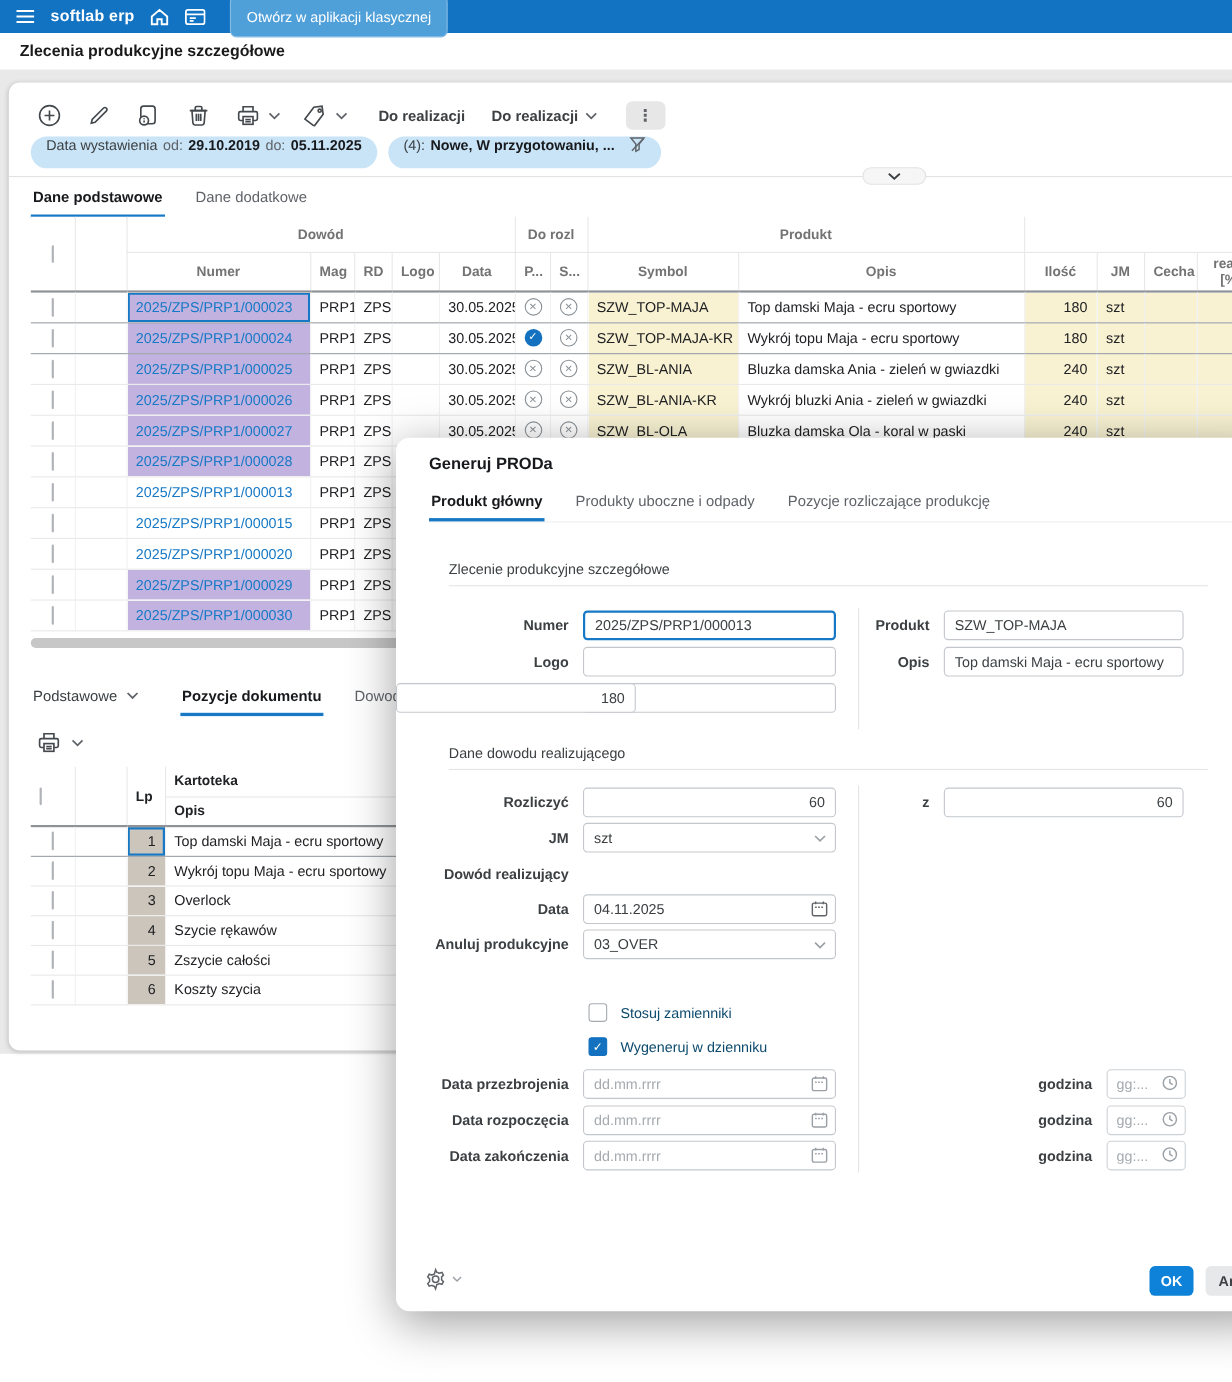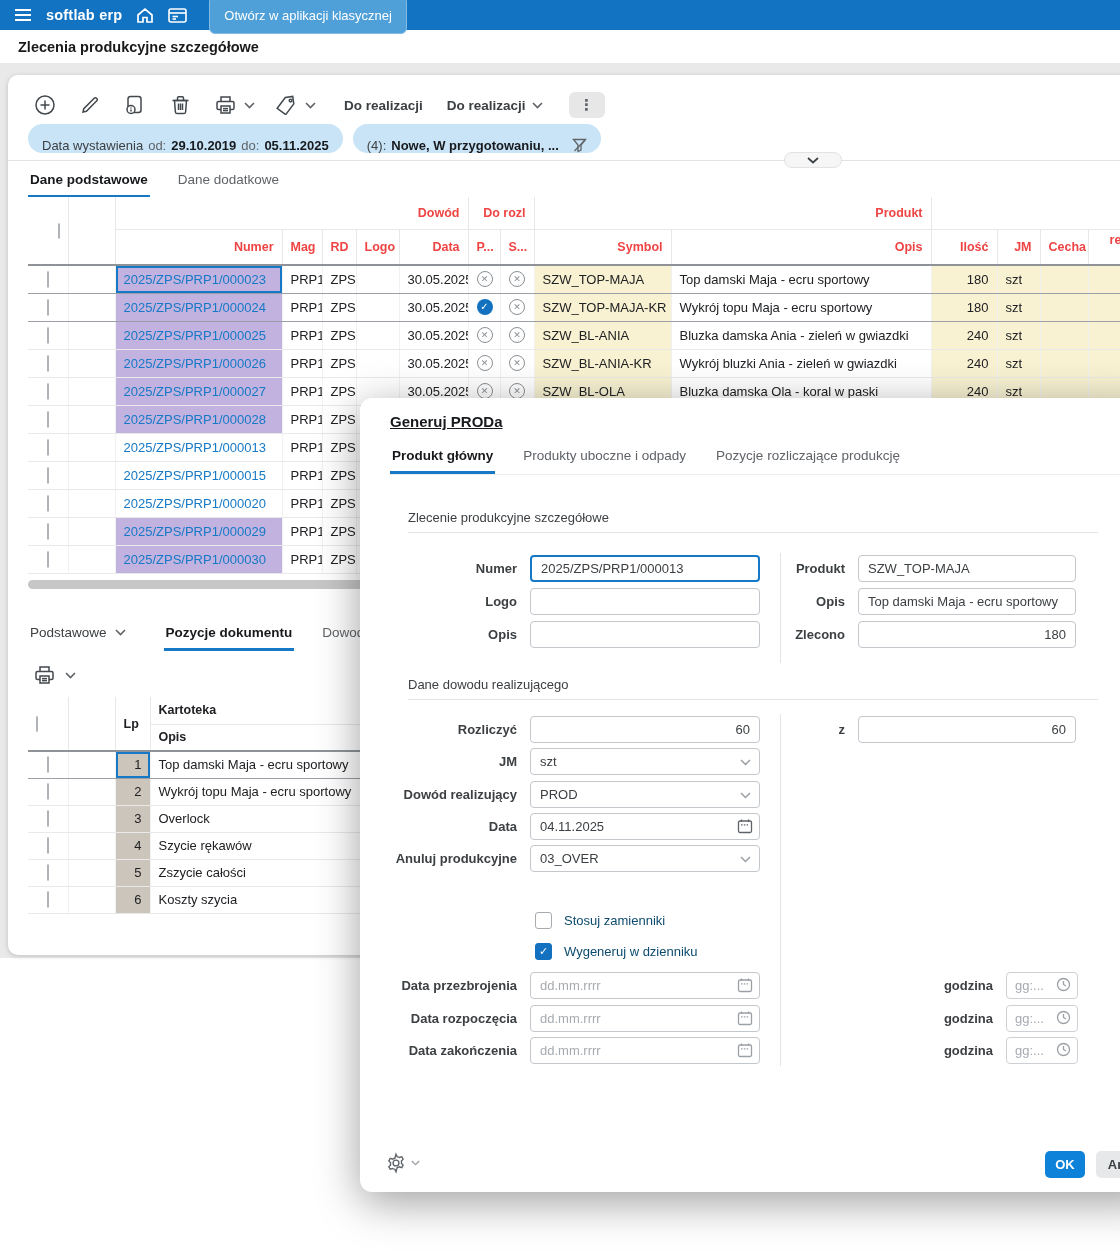--- a/index.html
+++ b/index.html
@@ -35,39 +35,39 @@
   .toolbar { position:absolute; left:22px; top:14px; height:32px; display:flex; align-items:center; }
   .tb-ico { width:30px; height:30px; display:flex; align-items:center; justify-content:center; margin-right:15px; cursor:pointer;}
   .tb-ico.tight { margin-right:4px; }
   .chev { margin-right:16px; cursor:pointer; }
   .tb-text { font-weight:600; color:#3c4043; font-size:13.5px; margin:0 12px; cursor:pointer; white-space:nowrap;}
   .tb-text.dd { display:flex; align-items:center; gap:6px; }
   .kebab { width:36px; height:26px; background:#e7e7e7; border-radius:6px; color:#5f6368;
     font-size:15px; font-weight:700; display:flex; align-items:center; justify-content:center; margin-left:14px; cursor:pointer;}
 
   .chips { position:absolute; left:20px; top:49px; display:flex; gap:10px; }
-  .chip { background:#c9e4f7; border-radius:15px; height:29px; display:flex; align-items:flex-end;
+  .chip { background:#c9e4f7; border-radius:15px; height:29px; display:flex; align-items:flex-start;
     padding:0 14px; gap:5px; font-size:13px; color:#3c4043; cursor:pointer; white-space:nowrap;}
   .chip b { color:#17191c; font-weight:700; }
   .chip .muted { color:#5f6368; }
   .chip .funnel { margin-left:8px; }
 
   .card-divider { position:absolute; left:0; top:85px; width:1150px; border-top:1px solid #e3e3e3; }
   .collapse-pill { position:absolute; left:776px; top:77px; width:58px; height:16px; background:#f6f6f6;
     border:1px solid #e2e2e2; border-radius:8px; display:flex; align-items:center; justify-content:center; cursor:pointer; z-index:2;}
 
   .main-tabs { position:absolute; left:20px; top:93px; display:flex; gap:26px; }
   .tab { font-size:13.5px; color:#5f6368; padding:4px 2px 8px; border-bottom:3px solid transparent; cursor:pointer; white-space:nowrap;}
   .tab.active { color:#17191c; font-weight:700; border-bottom-color:#1779c5; }
 
   
   table { border-collapse:collapse; table-layout:fixed; }
   .orders { position:absolute; left:20px; top:122px; width:1122px; font-size:13px; }
-  .orders th { font-weight:700; font-size:12.5px; text-align:right; padding:0 8px; background:#fff;
-    border-right:1px solid #e8e8e8; border-bottom:1px solid #e8e8e8; color:#ef4444;}
+  .orders th { font-weight:700; font-size:12.5px; text-align:center; padding:0 8px; background:#fff;
+    border-right:1px solid #e8e8e8; border-bottom:1px solid #e8e8e8; color:#737373;}
   .orders thead tr.grp th { height:32px; }
   .orders thead tr.sub th { height:36px; }
   .orders thead tr.sub th, .orders thead th[rowspan] { border-bottom:2px solid #8f9397; }
   .orders td { height:28px; padding:0 8px; border-bottom:1px solid #e9e9e9; border-right:1px solid #f1f1f1;
     white-space:nowrap; overflow:hidden; }
   .orders tr.dark-b td { border-bottom:1.5px solid #9aa0a6; }
   .cb-cell { text-align:center; }
   .cbx { width:17px; height:17px; border:1.5px solid #b0b3b8; border-radius:4px; background:#fff; margin:0 auto; cursor:pointer;}
   .dia { width:12px; height:12px; border-radius:2px; transform:rotate(45deg); margin:0 auto; }
   .d-grey  { background:#aeaeae; }
@@ -101,21 +101,21 @@
     border-right:1px solid #e8e8e8; border-bottom:1px solid #e8e8e8; height:27px; color:#202124;}
   .items thead tr:last-child th, .items thead th[rowspan] { border-bottom:2px solid #8f9397; }
   .items td { height:27px; padding:0 8px; border-bottom:1px solid #e9e9e9; border-right:1px solid #f1f1f1; white-space:nowrap; overflow:hidden;}
   .items tr.dark-b td { border-bottom:1.5px solid #9aa0a6; }
   .lp-cell { background:#ccc5bb; text-align:right; }
   .lp-cell.lp-focus { box-shadow:inset 0 0 0 2px #1779c5; }
 
   
   .modal { position:absolute; left:360px; top:398px; width:800px; height:794px; background:#fff;
     border-radius:12px; box-shadow:0 10px 44px rgba(0,0,0,.38); z-index:20; }
-  .modal h2 { position:absolute; left:30px; top:15px; font-size:15px; font-weight:700; color:#17191c;text-decoration:underline;}
+  .modal h2 { position:absolute; left:30px; top:15px; font-size:15px; font-weight:700; color:#17191c;}
   .modal-tabs { position:absolute; left:30px; top:46px; width:740px; display:flex; gap:26px; border-bottom:1px solid #ededed;}
   .m-section { position:absolute; left:48px; font-size:13px; color:#3c4043; }
   .m-hr { position:absolute; left:48px; width:690px; border-top:1px solid #e4e4e4; }
   .vdiv { position:absolute; left:420px; width:0; border-left:1px solid #e4e4e4; }
 
   .frow { position:absolute; display:flex; align-items:center; height:27px; }
   .flabel { width:158px; text-align:right; padding-right:13px; font-weight:700; color:#3c4043; font-size:13px; white-space:nowrap;}
   .flabel-r { width:498px; text-align:right; padding-right:13px; font-weight:700; color:#3c4043; font-size:13px;}
   .inp { height:27px; border:1px solid #c3c7cc; border-radius:4px; padding:0 9px; font-size:13px;
     color:#3c4043; font-family:inherit; background:#fff; outline:none; width:230px;}
@@ -671,21 +671,20 @@
   </div>
   <div class="frow" style="left:0; top:157px">
     <span class="flabel-r">Produkt</span>
     <input class="inp w218" value="SZW_TOP-MAJA" style="">
   </div>
   <div class="frow" style="left:0; top:190px">
     <span class="flabel-r">Opis</span>
     <input class="inp w218" value="Top damski Maja - ecru sportowy" style="">
   </div>
   <div class="frow" style="left:0; top:223px">
-    <span class="flabel-r">Zlecono</span>
     <input class="inp w218 num" value="180" style="">
   </div>
 
   <div class="m-section" style="top:279px">Dane dowodu realizującego</div>
   <div class="m-hr" style="top:301px"></div>
   <div class="vdiv" style="top:316px; height:352px"></div>
 
   <div class="frow" style="left:12px; top:318px">
     <span class="flabel">Rozliczyć</span>
     <input class="inp num" value="60" style="">
@@ -700,28 +699,20 @@
       <span>szt</span>
       <span class="sel-chev">
           <svg width="11" height="7" viewBox="0 0 11 7" fill="none" stroke="#9aa0a6" stroke-width="1.5">
             <polyline points="1,1 5.5,5.5 10,1"></polyline>
           </svg>
         </span>
     </span>
   </div>
   <div class="frow" style="left:12px; top:383px">
     <span class="flabel">Dowód realizujący</span>
-    <span class="sel">
-      <span>PROD</span>
-      <span class="sel-chev">
-          <svg width="11" height="7" viewBox="0 0 11 7" fill="none" stroke="#9aa0a6" stroke-width="1.5">
-            <polyline points="1,1 5.5,5.5 10,1"></polyline>
-          </svg>
-        </span>
-    </span>
   </div>
   <div class="frow" style="left:12px; top:415px">
     <span class="flabel">Data</span>
     <span class="with-ico">
       <input class="inp" value="04.11.2025" style="">
       <span class="field-ico">
           <svg width="16" height="16" viewBox="0 0 16 16" fill="none" stroke="#5f6368" stroke-width="1.3">
             <rect x="1.5" y="3" width="13" height="11.5" rx="1.5"></rect>
             <line x1="4.5" y1="1.5" x2="4.5" y2="4"></line>
             <line x1="11.5" y1="1.5" x2="11.5" y2="4"></line>

